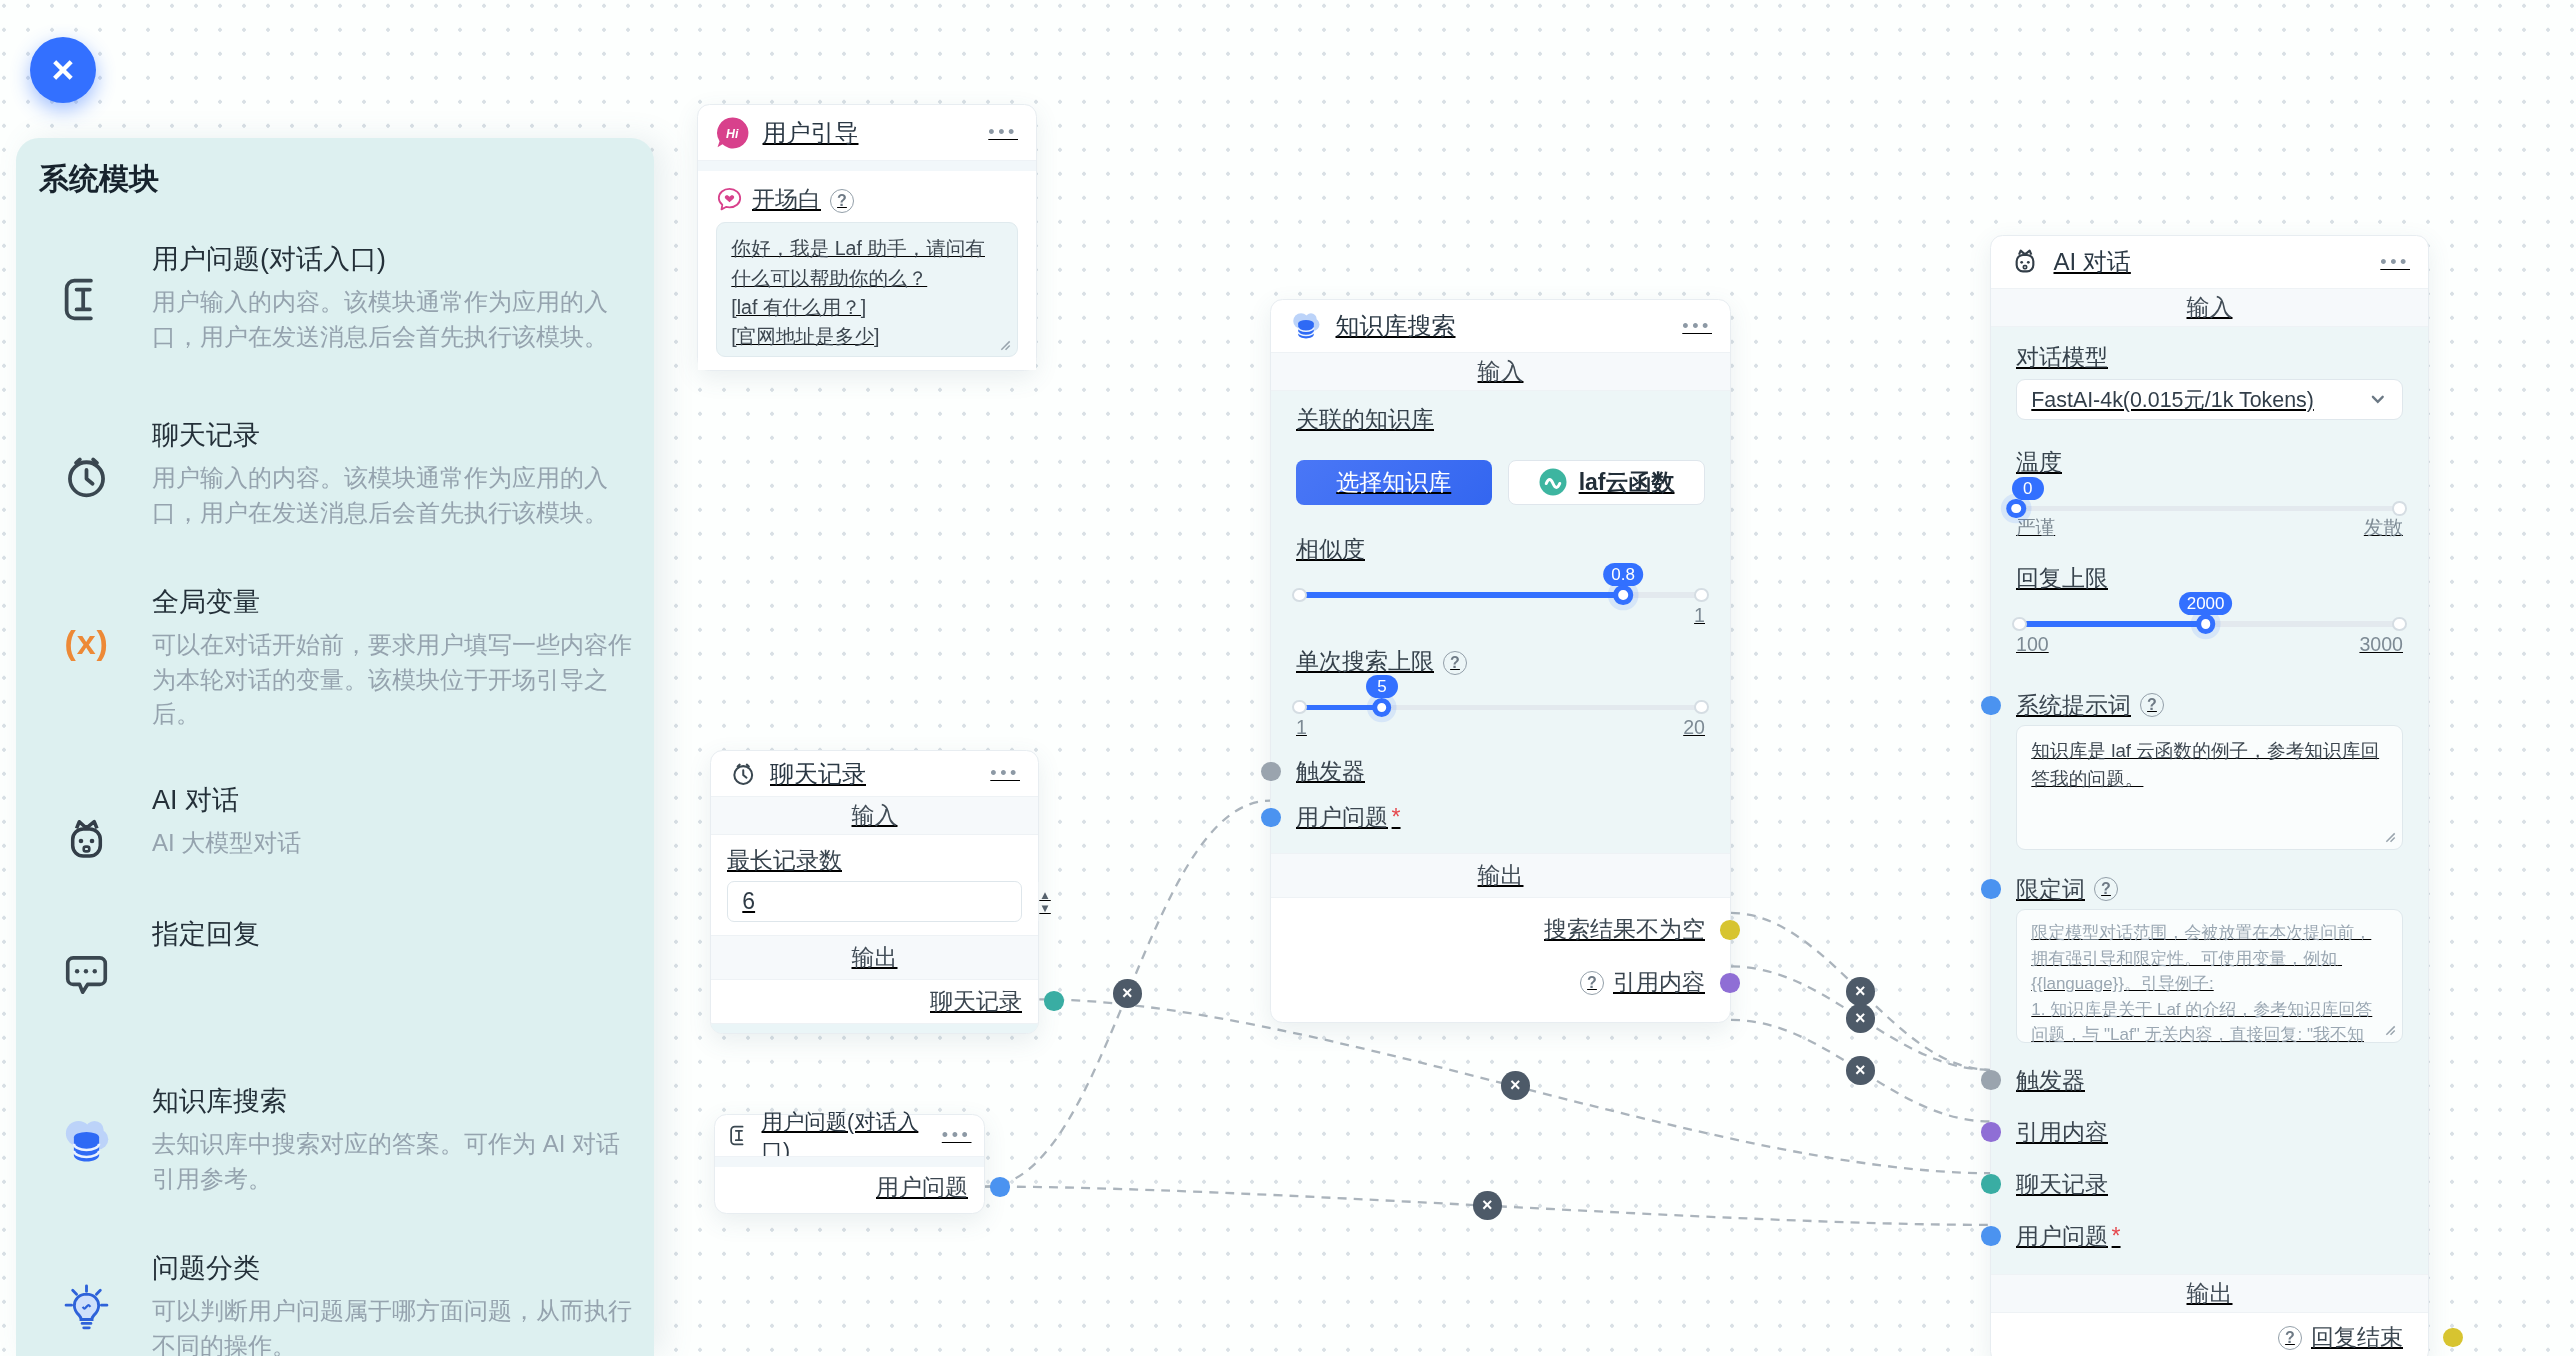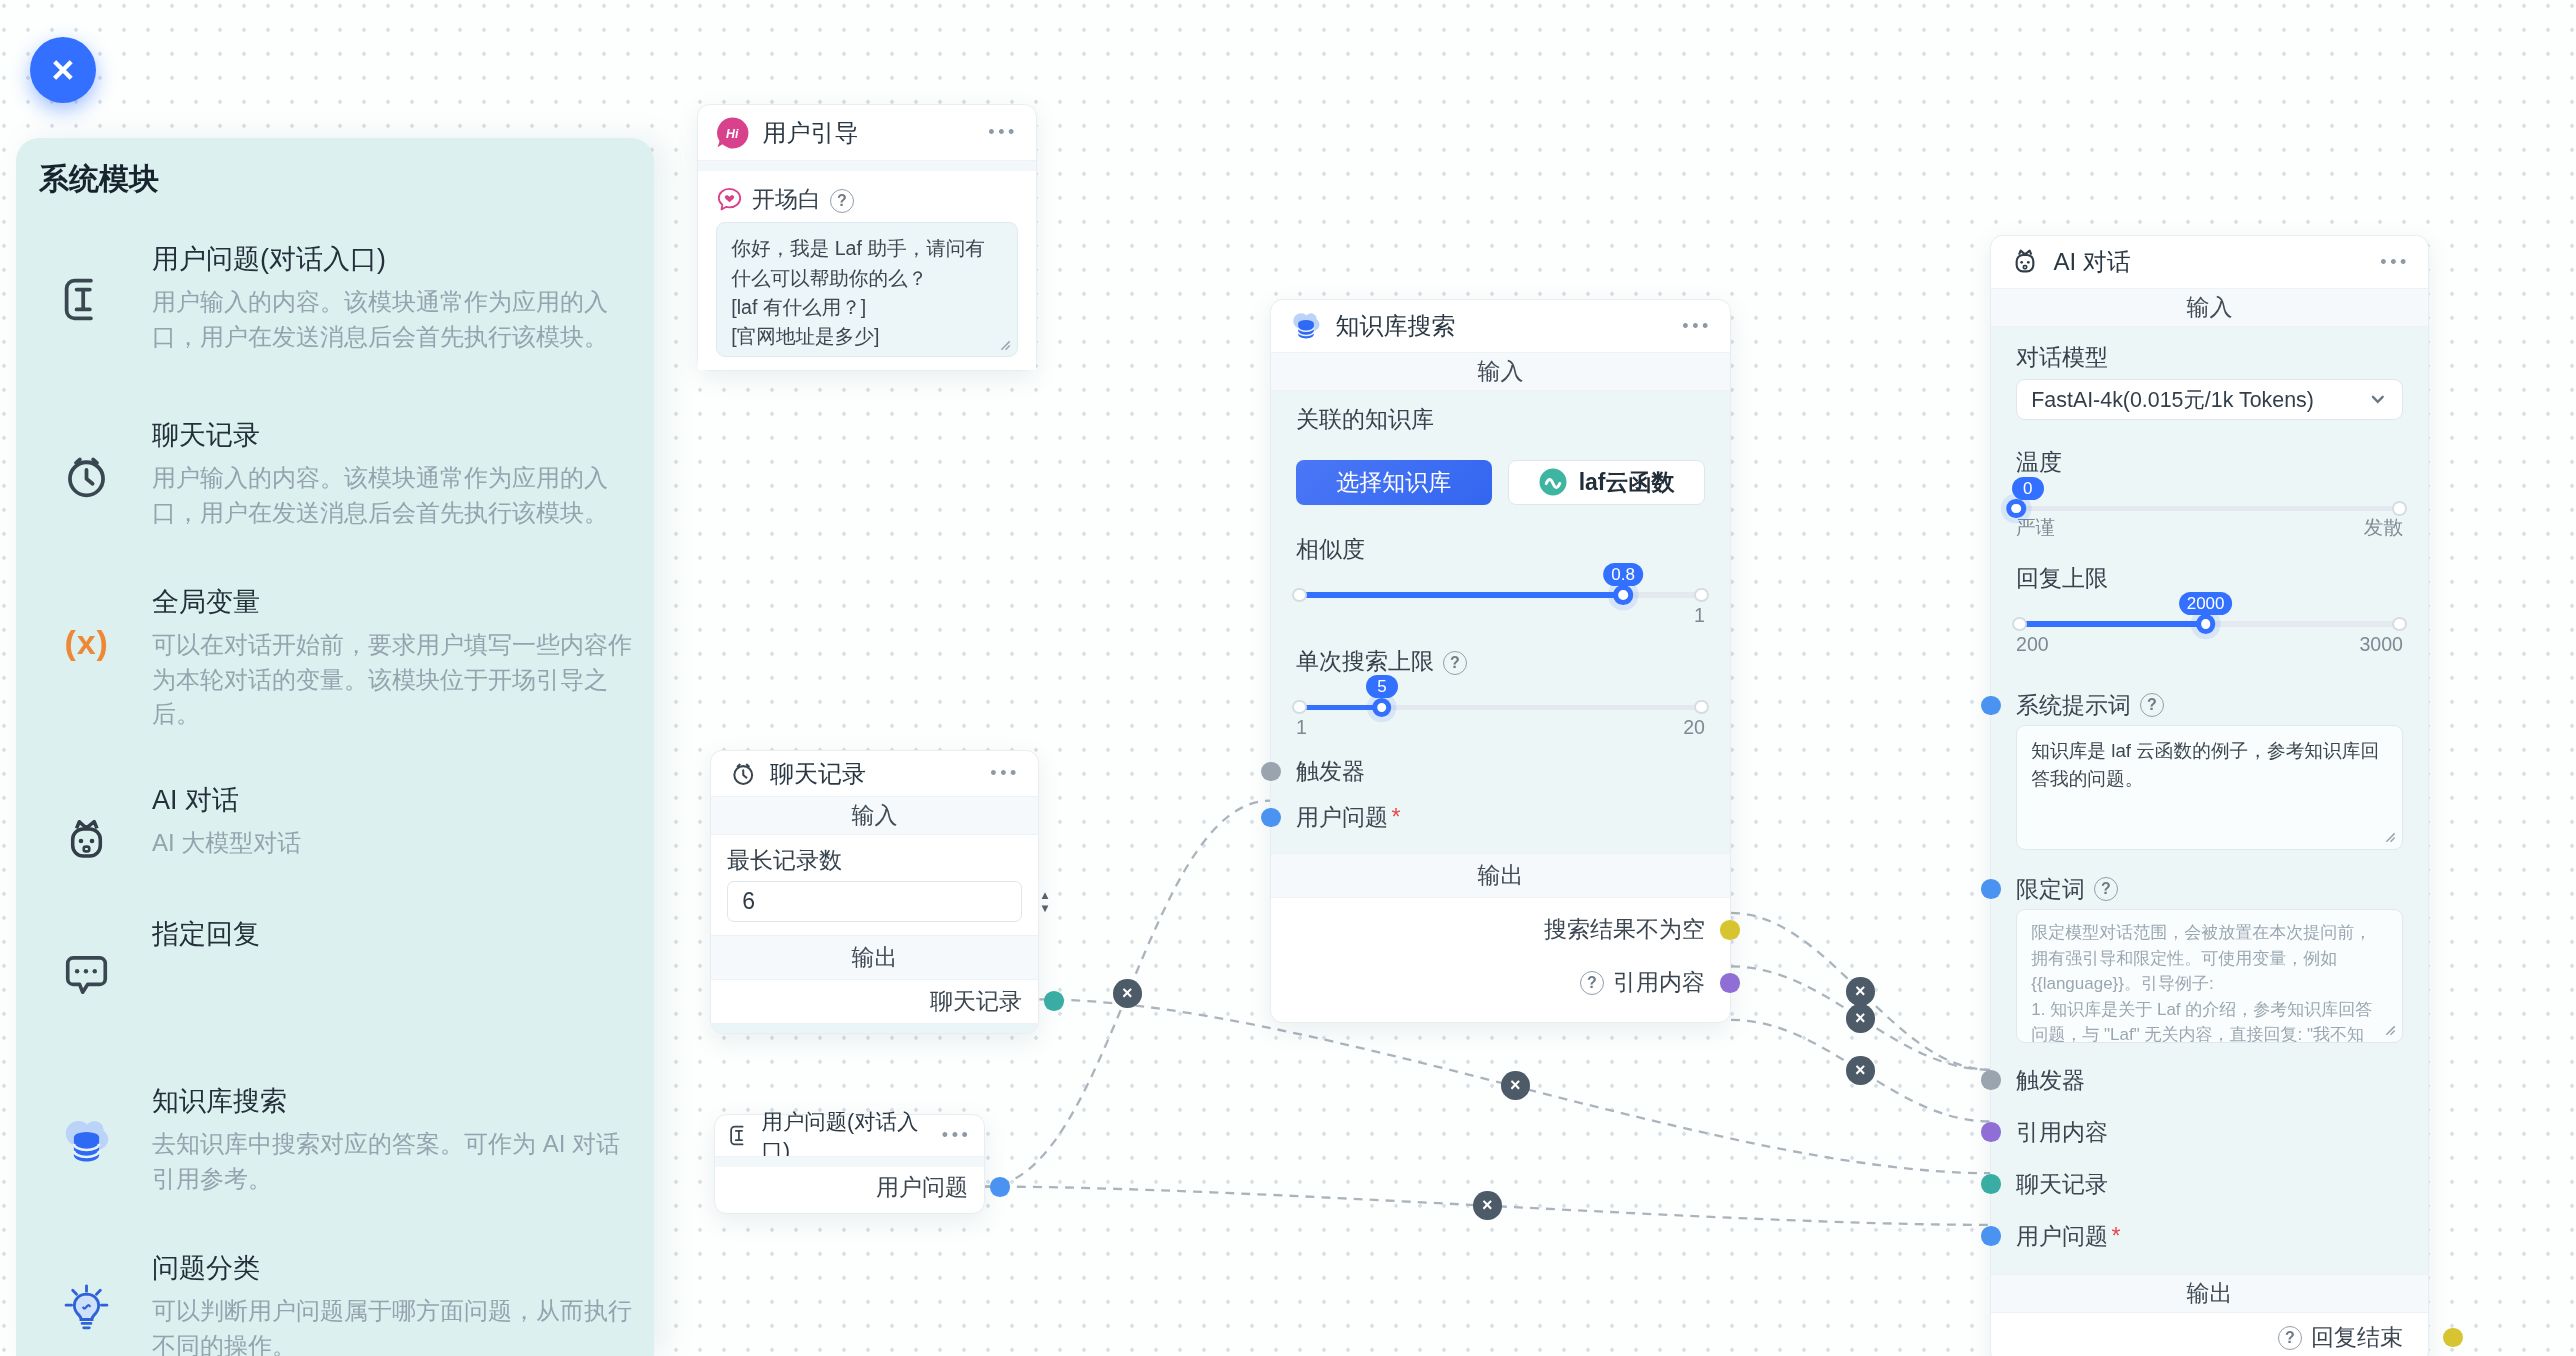--- a/index.html
+++ b/index.html
@@ -24,21 +24,21 @@
   .sb-item { position:absolute; left:36px; width:579px; cursor:grab; }
   .sb-icon { position:absolute; left:3.6px; top:27px; width:62px; height:62px;
     display:flex; align-items:center; justify-content:center; }
   .sb-var { font-size:34px; font-weight:700; color:#ed8936; letter-spacing:0.9px; }
   .sb-text { margin-left:100px; }
   .sb-item-title { font-size:27px; font-weight:500; color:#243039; }
   .sb-item-desc { margin-top:8px; width:486px; font-size:24px; line-height:1.44; color:#95a3ae; }
 
   
   .node { position:absolute; background:#fff; border:1.8px solid #e8edf1; border-radius:12.5px;
-    box-shadow:0 7.1px 23px rgba(70,95,115,.10); z-index:2; display:flex; flex-direction:column; }
+    box-shadow:0 7.1px 23px rgba(70,95,115,.10); z-index:2; display:flex; flex-direction:column;text-decoration:underline; }
   .nhead { display:flex; align-items:center; gap:12.5px; padding:0 18px; flex:0 0 auto; }
   .ntitle { flex:1; font-size:24px; font-weight:500; color:#2b3844; }
   .menu { font-size:18px; letter-spacing:3.6px; color:#8d99a5; cursor:pointer; }
   .strip { height:10.7px; background:#f2f7fa; border-top:1.8px solid #eef2f6; flex:0 0 auto; }
   .sec { display:flex; align-items:center; justify-content:center; background:#f6f9fb;
     border-top:1.8px solid #eef2f5; border-bottom:1.8px solid #eef2f5;
     font-size:23px; font-weight:500; color:#424d57; flex:0 0 auto; }
   .nbody { background:#edf6f7; flex:0 0 auto; }
   .nbody.white { background:#fff; }
   .lbl { font-size:23px; color:#36424c; height:28.5px; line-height:28.5px; display:flex; align-items:flex-end; gap:9px; }
@@ -447,21 +447,21 @@
             <span class="sbadge" style="left:49%">2000</span>
           </div>
         <div class="trackw">
           <div class="track"></div>
             <div class="fill" style="width:49%"></div>
           <span class="cap s"></span>
             <span class="cap e"></span>
           <div class="handle" style="left:49%"></div>
         </div>
         <div class="scale">
-          <span>200</span>
+          <span>100</span>
           <span>3000</span>
         </div>
       </div>
 
       <div class="prow" style="height:28.5px;margin-top:35px">
         <span class="dot l c-blue"></span>
         <span>系统提示词</span>
         <span class="help" style="margin-left:9px">?</span>
       </div>
       <div class="ta-wrap" style="margin-top:5.3px">

